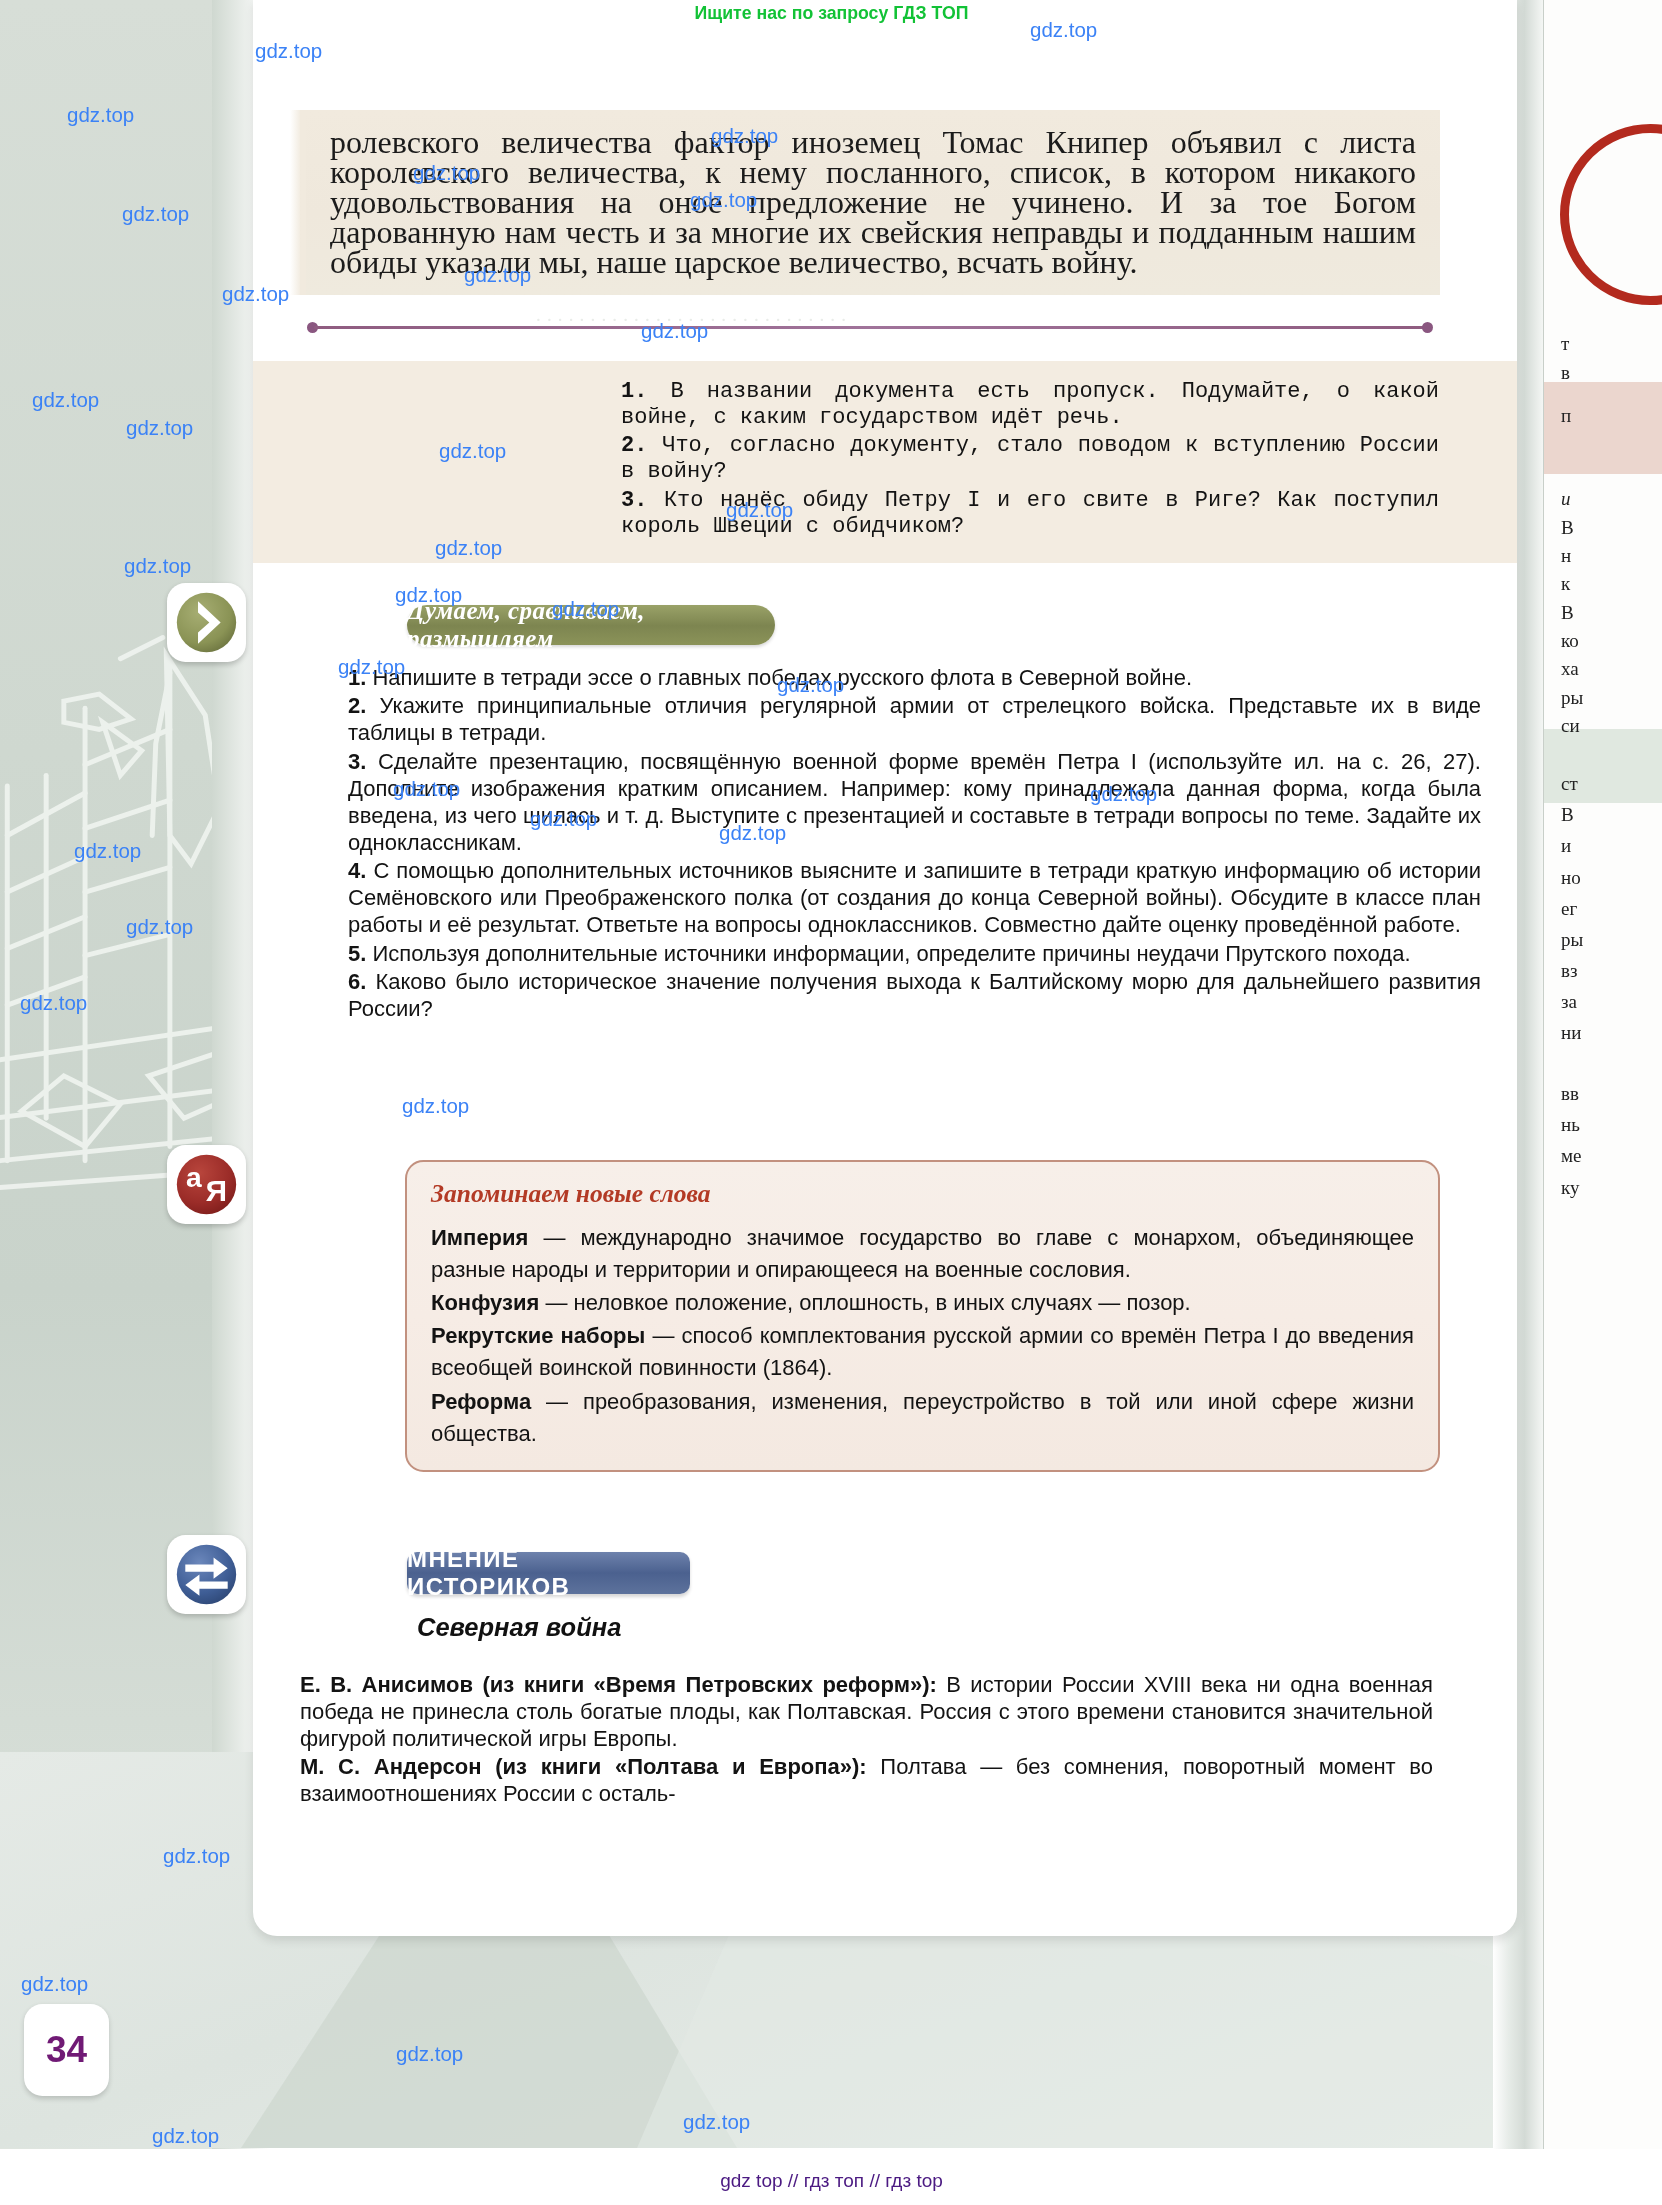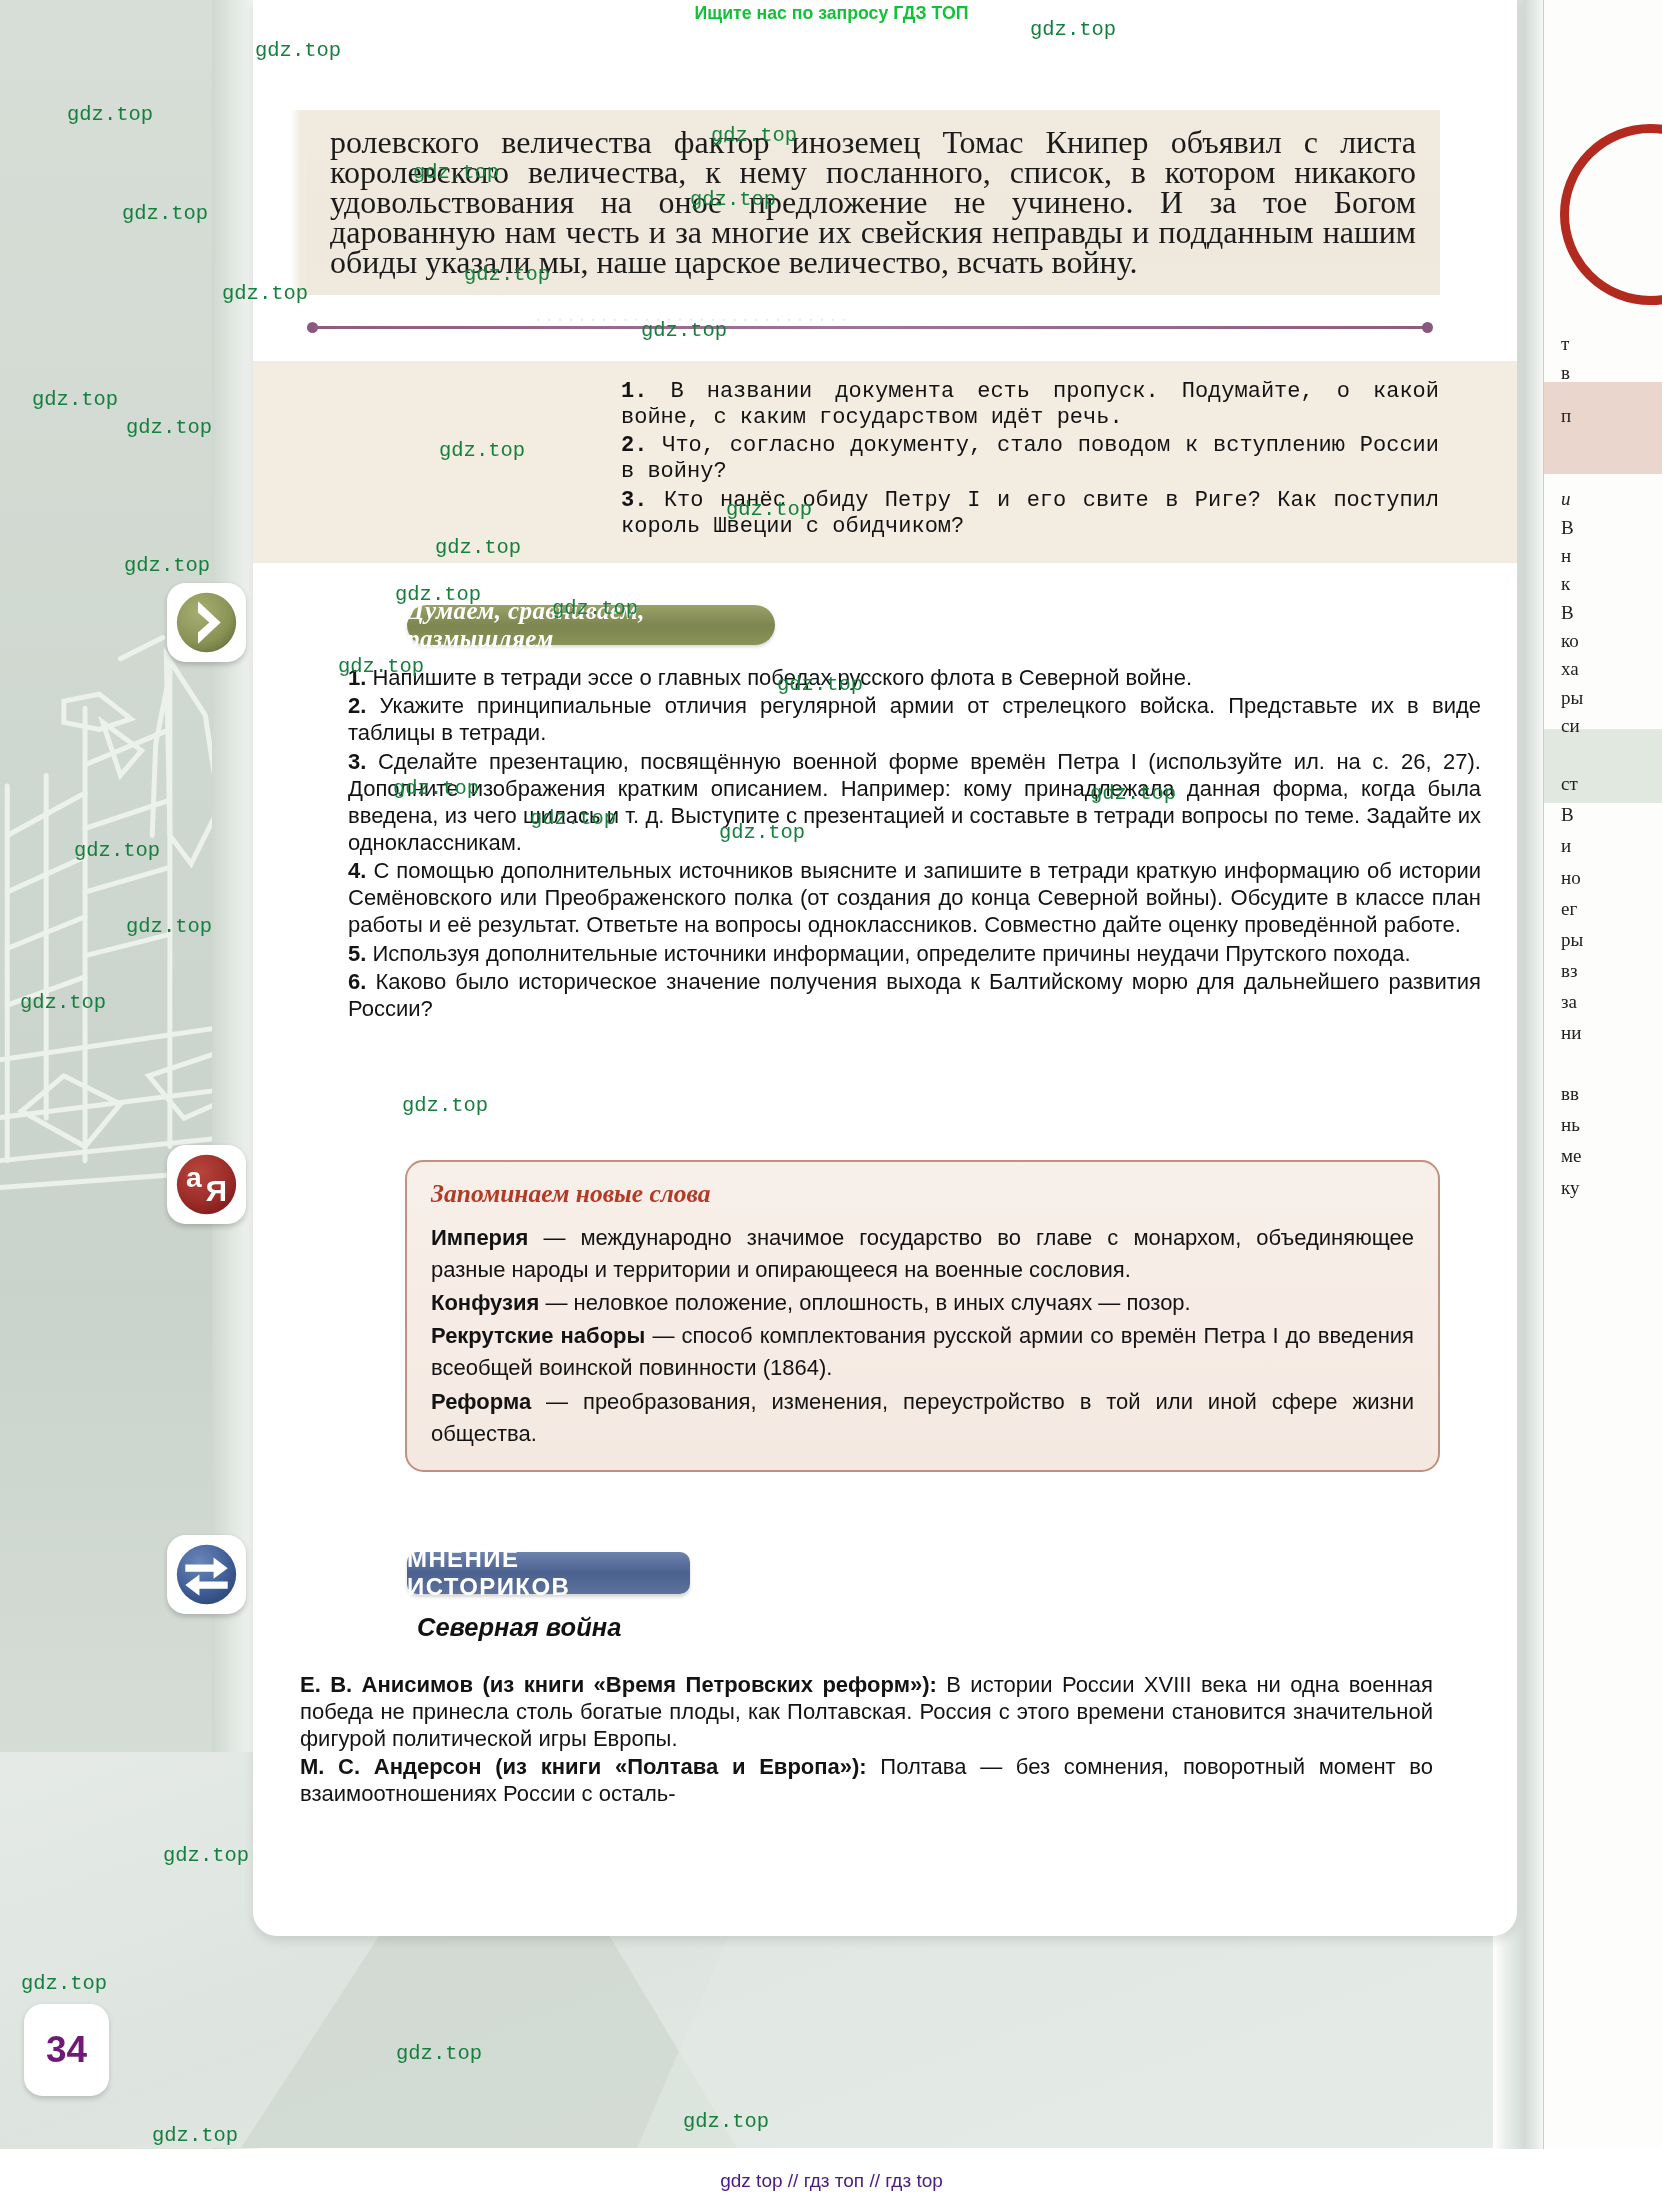--- a/index.html
+++ b/index.html
@@ -228,22 +228,22 @@
     position:absolute;left:0;top:2.8px;width:1663px;text-align:center;
     font-size:17.7px;font-weight:bold;color:#12c236;
   }
   #foot-wm{
     position:absolute;left:0;bottom:12.7px;width:1663px;text-align:center;
     font-size:19px;color:#4b1a82;
   }
 
   
   .wm{
-    position:absolute;font-size:20.5px;color:#15803d;
-    font-family:Liberation Mono, monospace;
+    position:absolute;font-size:20.5px;color:#3b82f6;
+    font-family:Liberation Sans, sans-serif;
     pointer-events:none;user-select:none;white-space:nowrap;
   }
 </style>
 </head>
 <body>
 
 <div id="page-bg"></div>
 
 <div id="left-strip">
   <svg class="ship-svg" viewBox="0 0 430 900">

